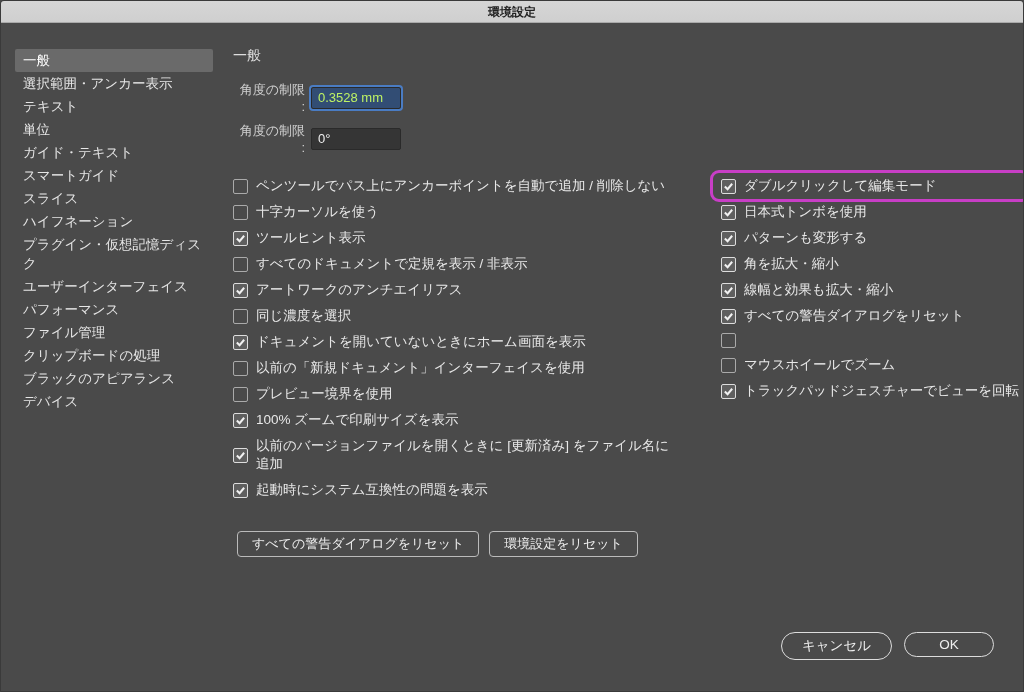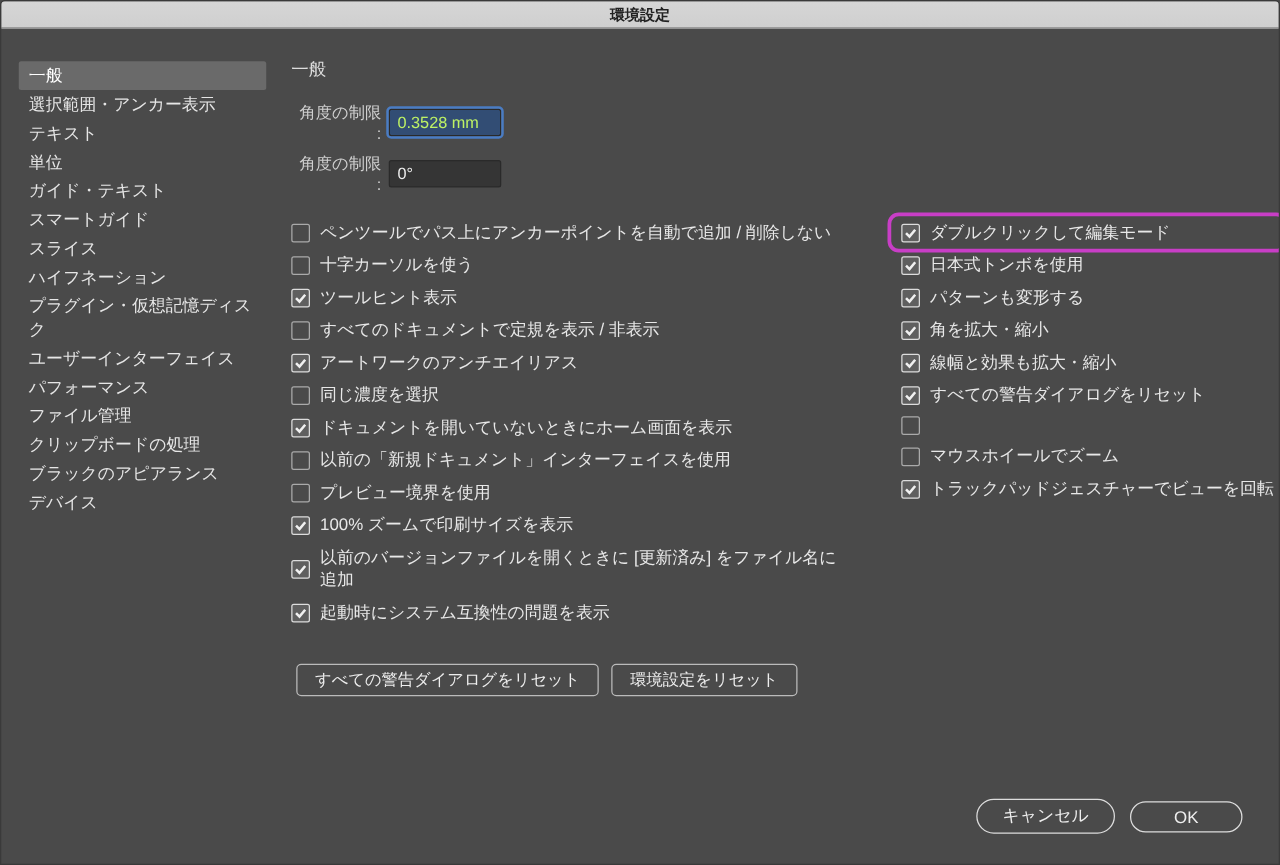--- a/index.html
+++ b/index.html
@@ -134,21 +134,21 @@
     border-radius: 4px;
     cursor: pointer;
   }
 
   .footer {
     position: absolute;
     bottom: 0; left: 0; right: 0;
     height: 60px;
     display: flex;
     justify-content: flex-end;
-    align-items: center;
+    align-items: flex-start;
     gap: 12px;
     padding: 0 30px 18px 15px;
   }
   .footer .fbtn {
     border: 1.5px solid #ddd;
     background: transparent;
     color: #eee;
     font-size: 13.5px;
     padding: 4px 20px;
     border-radius: 999px;

